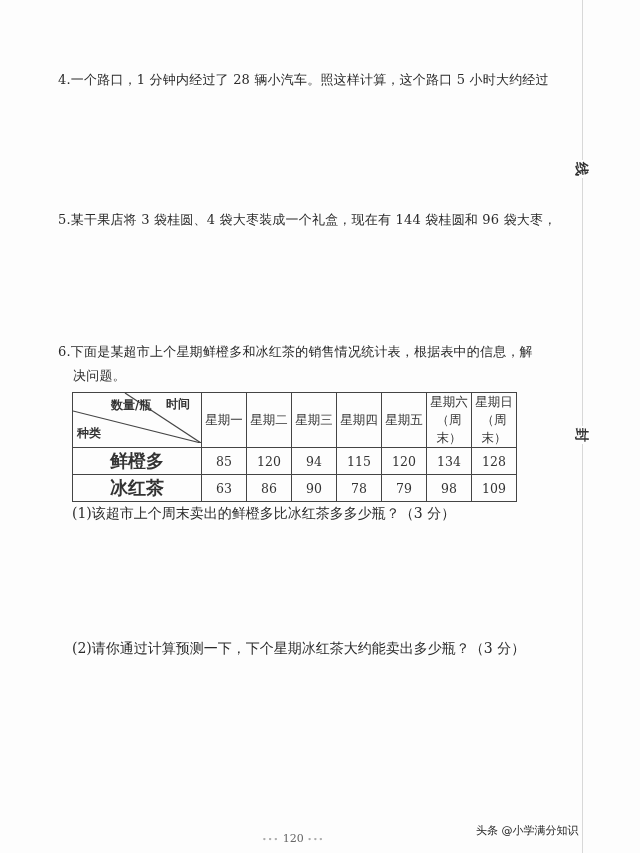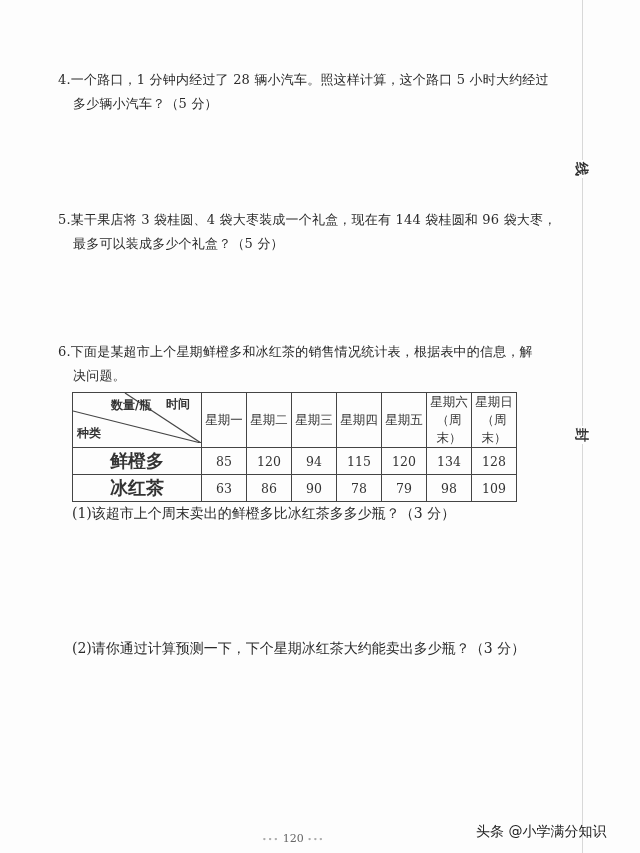--- a/index.html
+++ b/index.html
@@ -39,38 +39,36 @@
   .day { width: 44px; line-height: 18px; }
   .rowlbl { font-family: "DejaVu Sans", "Liberation Sans", sans-serif; font-weight: bold; font-size: 18px; }
   .sub { position: absolute; left: 72px; width: 500px; font-size: 14px; line-height: 22px; }
   .pagenum {
     position: absolute; left: 262px; top: 832px; font-size: 11px; color: #666;
   }
   .pagenum .dots { color: #aaa; font-size: 8px; letter-spacing: 1px; }
   .watermark {
     position: absolute; left: 476px; top: 823px;
     font-family: "DejaVu Sans", "Liberation Sans", sans-serif;
-    font-size: 14px; color: #222;
+    font-size: 11px; color: #222;
   }
 </style>
 </head>
 <body>
 
 <div class="margin-line"></div>
 <div class="margin-char" style="top:160px;">线</div>
 <div class="margin-char" style="top:426px;">封</div>
 
 <div class="q" style="top:68px;">
   <span class="num">4.</span><span>一个路口，1 分钟内经过了 28 辆小汽车。照这样计算，这个路口 5 小时大约经过</span>
-  <span class="line2">多少辆小汽车？（5 分）</span>
 </div>
 
 <div class="q" style="top:208px;">
   <span class="num">5.</span><span>某干果店将 3 袋桂圆、4 袋大枣装成一个礼盒，现在有 144 袋桂圆和 96 袋大枣，</span>
-  <span class="line2">最多可以装成多少个礼盒？（5 分）</span>
 </div>
 
 <div class="q" style="top:340px;">
   <span class="num">6.</span><span>下面是某超市上个星期鲜橙多和冰红茶的销售情况统计表，根据表中的信息，解</span>
   <span class="line2">决问题。</span>
 </div>
 
 <table class="sales">
   <tbody>
       <tr class="head">

